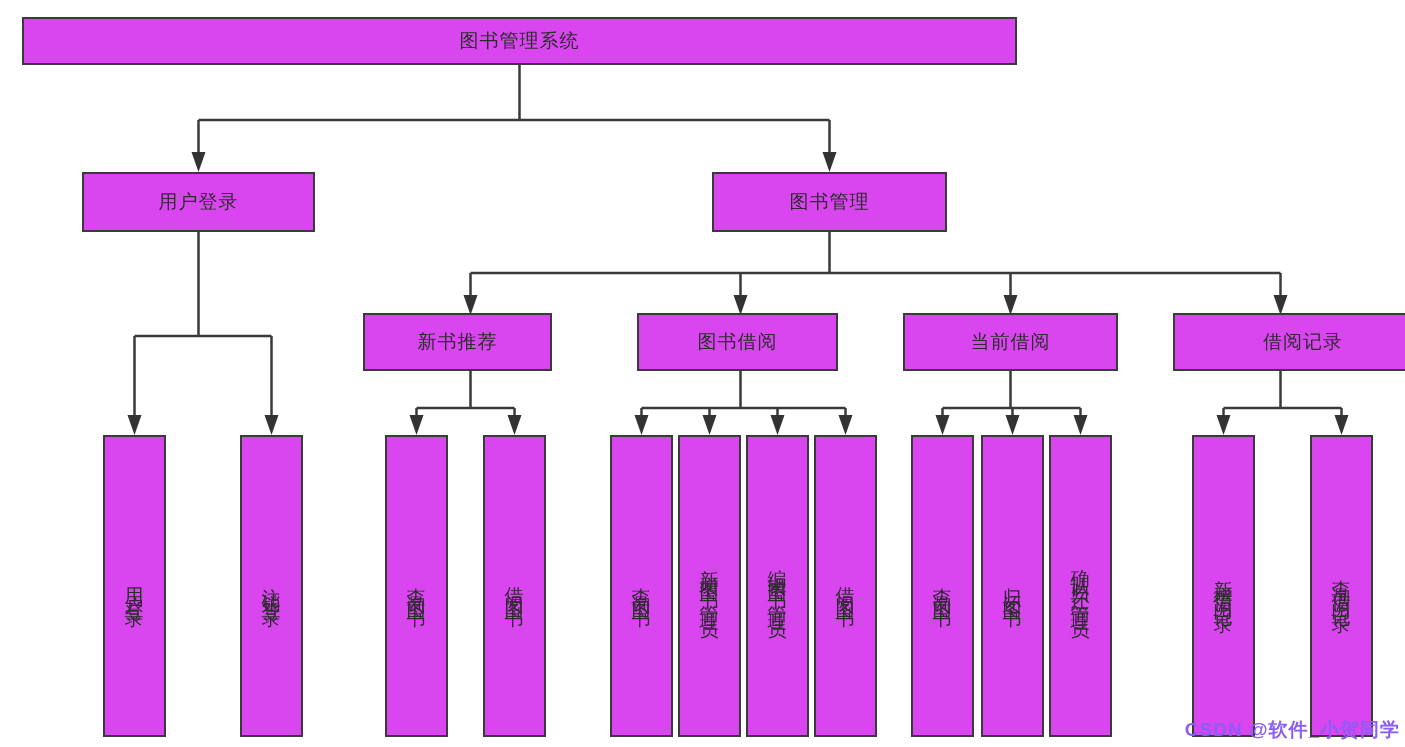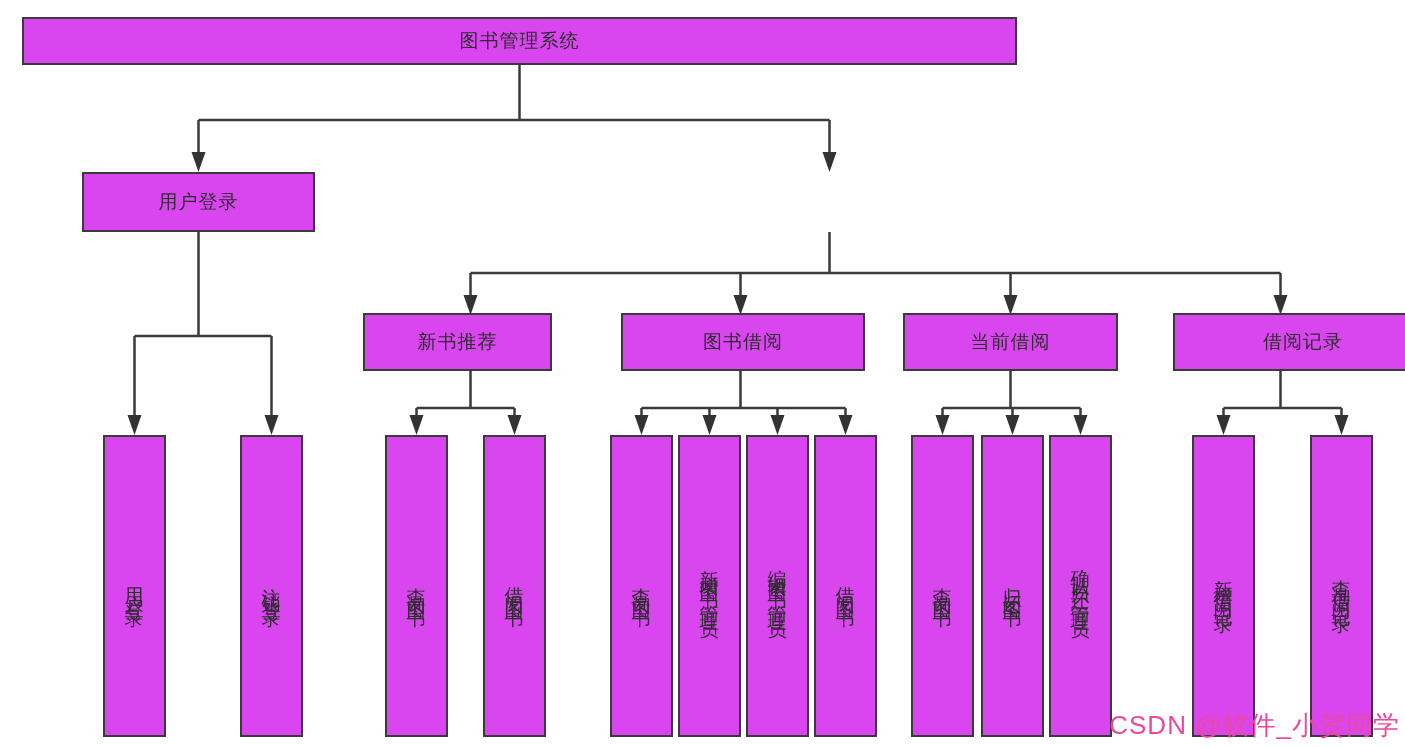--- a/index.html
+++ b/index.html
@@ -34,25 +34,26 @@
     writing-mode: vertical-rl;
     text-orientation: mixed;
     letter-spacing: 0.38em;
     font-size: 19px;
     line-height: 1;
   }
   .watermark {
     position: absolute;
     right: 5px;
     bottom: 4px;
-    font-size: 26px;
-    color: #ec4899;
+    font-size: 19px;
+    color: #8b5cf6;
     letter-spacing: 1px;
     z-index: 10;
     white-space: nowrap;
+    font-weight: bold;
   }
 </style>
 </head>
 <body>
 
 <div class="canvas">
 
   <svg class="connectors" viewBox="0 0 1405 747" xmlns="http://www.w3.org/2000/svg" aria-hidden="true">
     <g stroke="#3a3a3a" stroke-width="2.5" fill="none">
 
@@ -89,23 +90,24 @@
       <polygon points="1005.5,415 1019.5,415 1012.5,435"></polygon>
       <polygon points="1073.5,415 1087.5,415 1080.5,435"></polygon>
       <polygon points="1216.5,415 1230.5,415 1223.5,435"></polygon>
       <polygon points="1334.5,415 1348.5,415 1341.5,435"></polygon>
     </g>
   </svg>
 
   <div class="box" style="left:22px; top:17px; width:995px; height:48px;">图书管理系统</div>
 
   <div class="box" style="left:82px; top:172px; width:233px; height:60px;">用户登录</div>
+  <div class="box" style="left:712px; top:172px; width:235px; height:60px;">图书管理</div>
 
   <div class="box" style="left:363px; top:313px; width:189px; height:58px;">新书推荐</div>
-  <div class="box" style="left:621px; top:313px; width:244px; height:58px;">图书借阅</div>
+  <div class="box" style="left:637px; top:313px; width:201px; height:58px;">图书借阅</div>
   <div class="box" style="left:903px; top:313px; width:215px; height:58px;">当前借阅</div>
   <div class="box" style="left:1173px; top:313px; width:260px; height:58px;">借阅记录</div>
 
   <div class="box leaf" style="left:103px; top:435px; width:63px; height:302px;">用户登录</div>
   <div class="box leaf" style="left:240px; top:435px; width:63px; height:302px;">注销登录</div>
 
   <div class="box leaf" style="left:385px; top:435px; width:63px; height:302px;">查询图书</div>
   <div class="box leaf" style="left:483px; top:435px; width:63px; height:302px;">借阅图书</div>
 
   <div class="box leaf" style="left:610px; top:435px; width:63px; height:302px;">查询图书</div>

